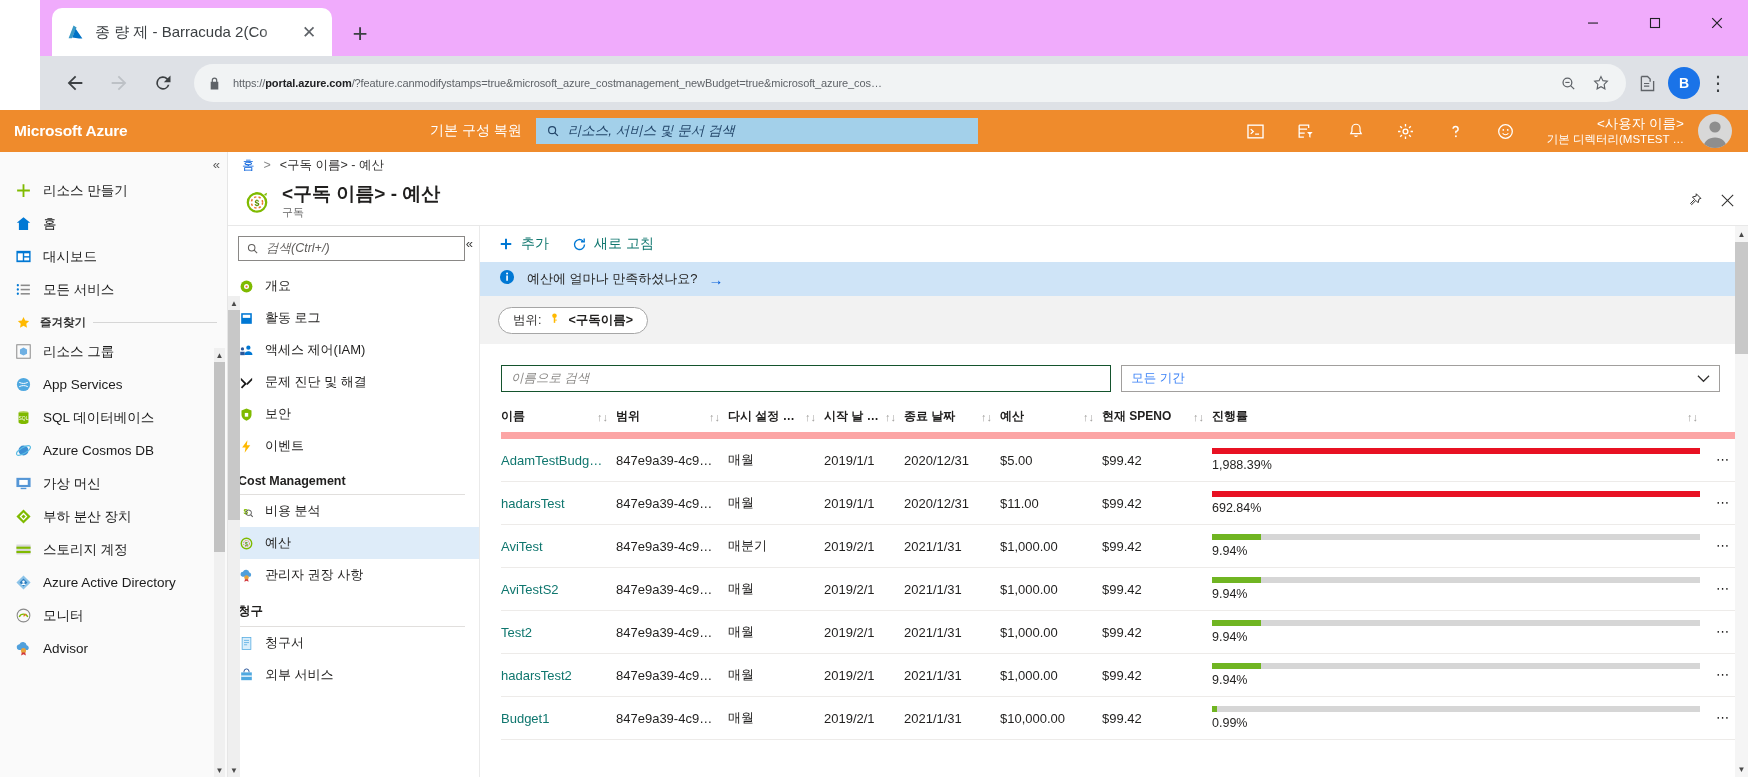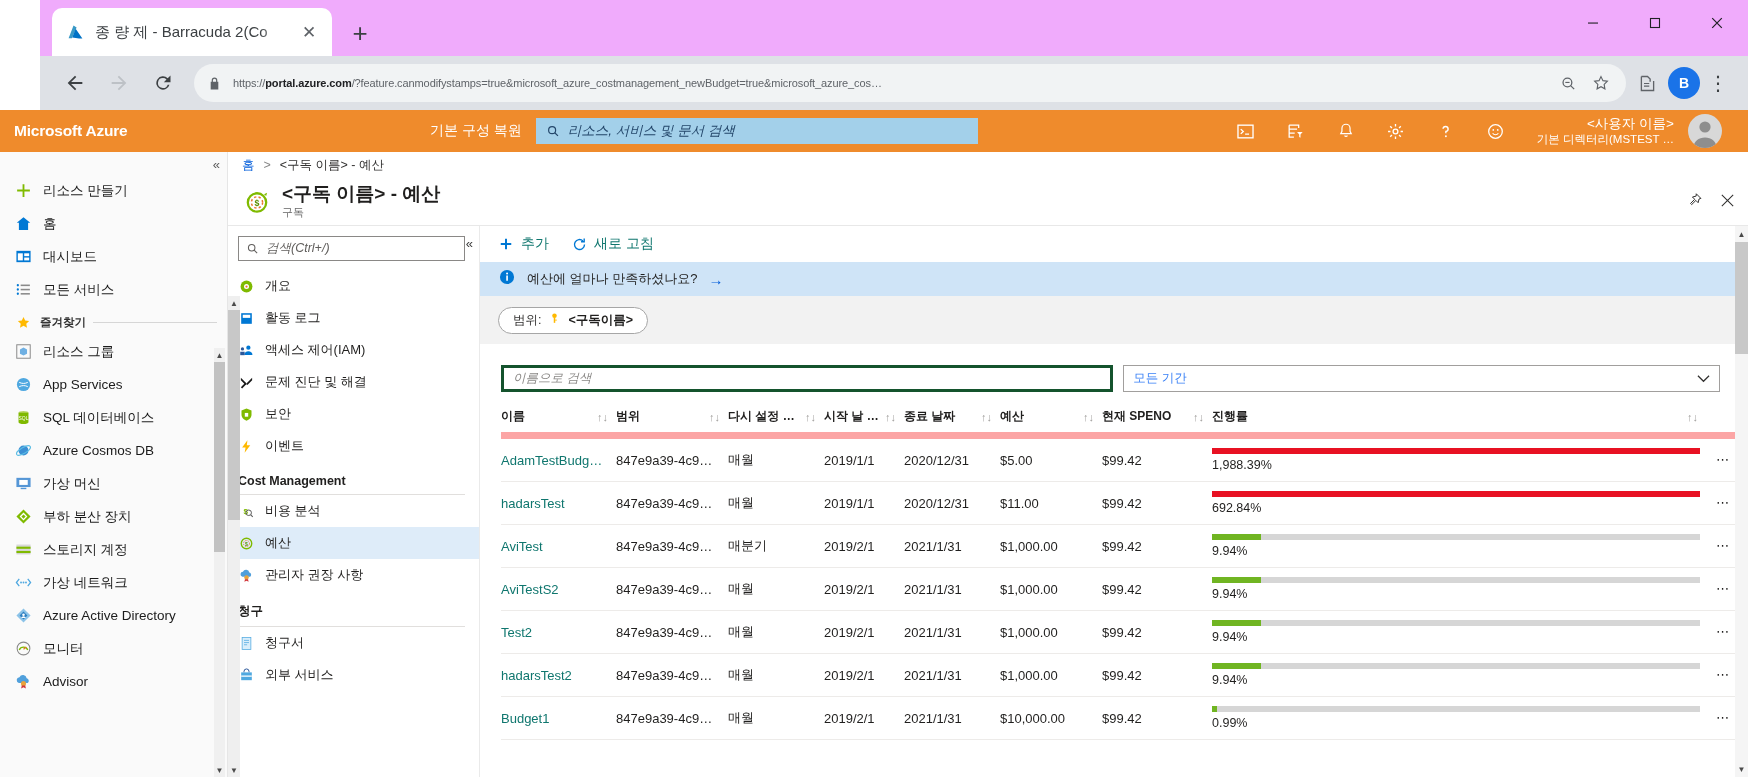--- a/index.html
+++ b/index.html
@@ -63,21 +63,21 @@
   .az-header {
     height:42px; background:#ef8b2c; display:flex; align-items:center; color:#fff; position:relative;
   }
   .az-brand { font-size:15.5px; font-weight:600; padding-left:14px; width:430px; letter-spacing:-0.2px; cursor:pointer; }
   .az-restore { font-size:14px; padding-right:14px; white-space:nowrap; cursor:pointer; }
   .az-search {
     width:442px; height:26px; background:#a3d0ea; display:flex; align-items:center;
     gap:8px; padding:0 10px; cursor:text;
   }
   .az-search .ph { font-size:13.5px; color:#23466a; font-style:italic; }
-  .az-icons { display:flex; align-items:center; gap:4px; margin-left:auto; padding-right:16px; }
+  .az-icons { display:flex; align-items:center; gap:4px; margin-left:auto; padding-right:6px; }
   .az-ico { width:46px; height:42px; display:flex; align-items:center; justify-content:center; cursor:pointer; }
   .az-user { text-align:right; line-height:1.22; padding:0 10px 0 14px; cursor:pointer; }
   .az-user .u1 { font-size:13.5px; }
   .az-user .u2 { font-size:11.5px; white-space:nowrap; }
   .az-avatar { width:34px; height:34px; border-radius:50%; background:#d8d8d8; margin-right:10px;
     display:flex; align-items:flex-end; justify-content:center; overflow:hidden; cursor:pointer; }
 
   
   .shell { display:flex; height:625px; background:#f2f2f2; }
 
@@ -140,21 +140,21 @@
   .infobar { height:34px; background:#cfe4f7; display:flex; align-items:center; gap:11px; padding-left:18px; }
   .infobar .txt { font-size:13px; color:#201f1e;text-align:center; }
   .infobar .arrow { color:#015cda; font-size:15px; cursor:pointer; }
   .scope-row { height:48px; background:#f2f2f2; display:flex; align-items:center; padding-left:18px; }
   .scope-pill { height:27px; border:1px solid #a6a6a6; border-radius:14px; background:#fff;
     display:flex; align-items:center; gap:7px; padding:0 14px; font-size:12.5px; cursor:pointer; }
   .scope-pill .lab { color:#323130; }
   .scope-pill .val { font-weight:700; color:#201f1e; }
 
   .filters { display:flex; gap:10px; padding:21px 28px 0 21px; }
-  .f-search { flex:1.02; height:27px; border:3px solid #14532d; display:flex; align-items:center; padding:0 9px; cursor:text; }
+  .f-search { flex:1.02; height:27px; border:1px solid #14532d; display:flex; align-items:center; padding:0 9px; cursor:text; }
   .f-search .ph { font-size:12.5px; color:#8a8886; font-style:italic; }
   .f-select { flex:1; height:27px; border:1px solid #a19f9d; display:flex; align-items:center; justify-content:space-between;
     padding:0 9px; font-size:12.5px; color:#3b82f6; cursor:pointer; }
 
   table.grid { width:100%; border-collapse:collapse; table-layout:fixed; margin-top:16px; }
   table.grid th {
     font-size:12px; font-weight:700; color:#201f1e; text-align:left; padding:0 0 7px 0;
     border-bottom:7px solid #fca5a5; white-space:nowrap; vertical-align:bottom;
   }
   table.grid th .thin { display:flex; align-items:center; justify-content:space-between; padding-right:8px; }
@@ -439,31 +439,20 @@
               <rect x="2" y="5" width="20" height="14" fill="#d8d8d8"></rect>
               <rect x="2" y="8" width="20" height="3" fill="#7fba00"></rect>
               <rect x="2" y="14" width="20" height="3" fill="#7fba00"></rect>
             </svg>
         </span>
         <span>스토리지 계정</span>
       </div>
       <div class="ln-item">
         <span class="ln-ico">
           <svg width="17" height="17" viewBox="0 0 24 24">
-              <path d="M6 7 2 12l4 5M18 7l4 5-4 5" fill="none" stroke="#4fa8e0" stroke-width="1.8"></path>
-              <circle cx="8.5" cy="12" r="1.3" fill="#4fa8e0"></circle>
-              <circle cx="12" cy="12" r="1.3" fill="#4fa8e0"></circle>
-              <circle cx="15.5" cy="12" r="1.3" fill="#4fa8e0"></circle>
-            </svg>
-        </span>
-        <span>가상 네트워크</span>
-      </div>
-      <div class="ln-item">
-        <span class="ln-ico">
-          <svg width="17" height="17" viewBox="0 0 24 24">
               <path d="M12 2 22 12 12 22 2 12z" fill="#8cc3e8"></path>
               <path d="M12 6.5 17.5 12 12 17.5 6.5 12z" fill="#2d7fc1"></path>
               <circle cx="12" cy="11" r="1.8" fill="#fff"></circle>
               <path d="M9 15.5c0-1.6 1.4-2.6 3-2.6s3 1 3 2.6z" fill="#fff"></path>
             </svg>
         </span>
         <span>Azure Active Directory</span>
       </div>
       <div class="ln-item">
         <span class="ln-ico">

